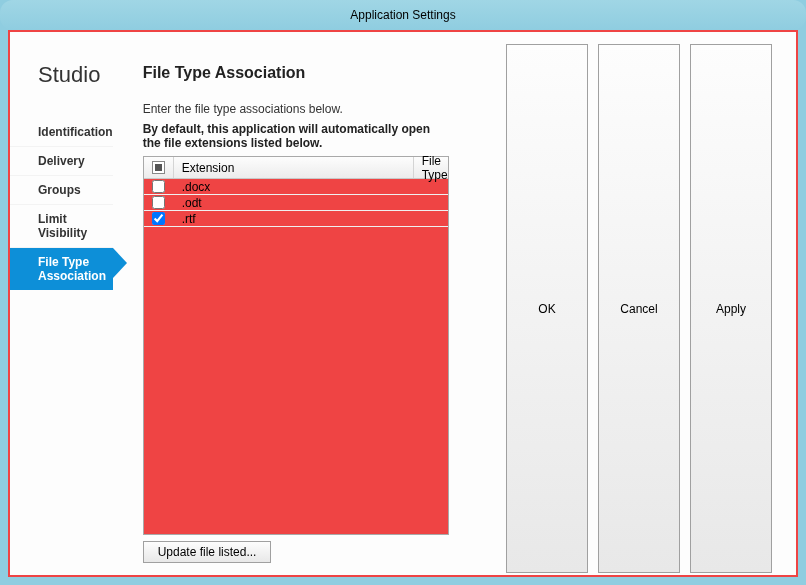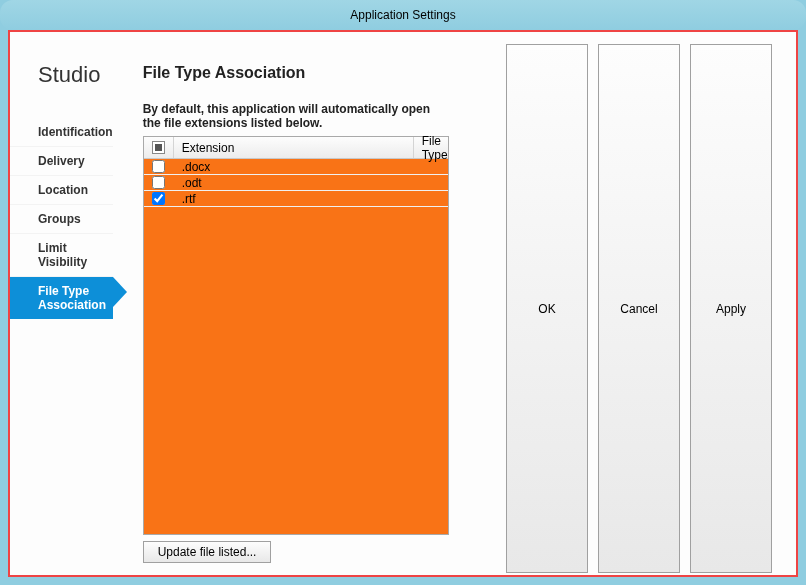--- a/index.html
+++ b/index.html
@@ -106,21 +106,21 @@
     }
     .instr2 {
       font-size: 12px;
       font-weight: 600;
       color: #222;
       margin-bottom: 6px;
     }
     .grid {
       border: 1px solid #a9a9a9;
       flex: 1;
-      background: #f97316;
+      background: #ef4444;
       display: flex;
       flex-direction: column;
       min-height: 270px;
     }
     .grid-header {
       display: flex;
       background: linear-gradient(to bottom, #fdfdfd, #ececec);
       border-bottom: 1px solid #c8c8c8;
       height: 22px;
       align-items: center;
@@ -220,36 +220,34 @@
       <div class="sidebar">
         <div class="sidebar-title">Studio</div>
         <ul class="nav-items">
           <li class="nav-item">
             <span>Identification</span>
           </li>
           <li class="nav-item">
             <span>Delivery</span>
           </li>
           <li class="nav-item">
-            <span>Location</span>
-          </li>
-          <li class="nav-item">
             <span>Groups</span>
           </li>
           <li class="nav-item">
             <span>Limit Visibility</span>
           </li>
           <li class="nav-item active">
             <span>File Type Association</span>
           </li>
         </ul>
       </div>
 
       <div class="right-pane">
         <div class="page-title">File Type Association</div>
+        <div class="instr1">Enter the file type associations below.</div>
         <div class="instr2">By default, this application will automatically open the file extensions listed below.</div>
 
         <div class="grid">
           <div class="grid-header">
             <div class="col-check">
               <div class="tristate">
                 <div class="tristate-inner"></div>
               </div>
             </div>
             <div class="col-ext">

